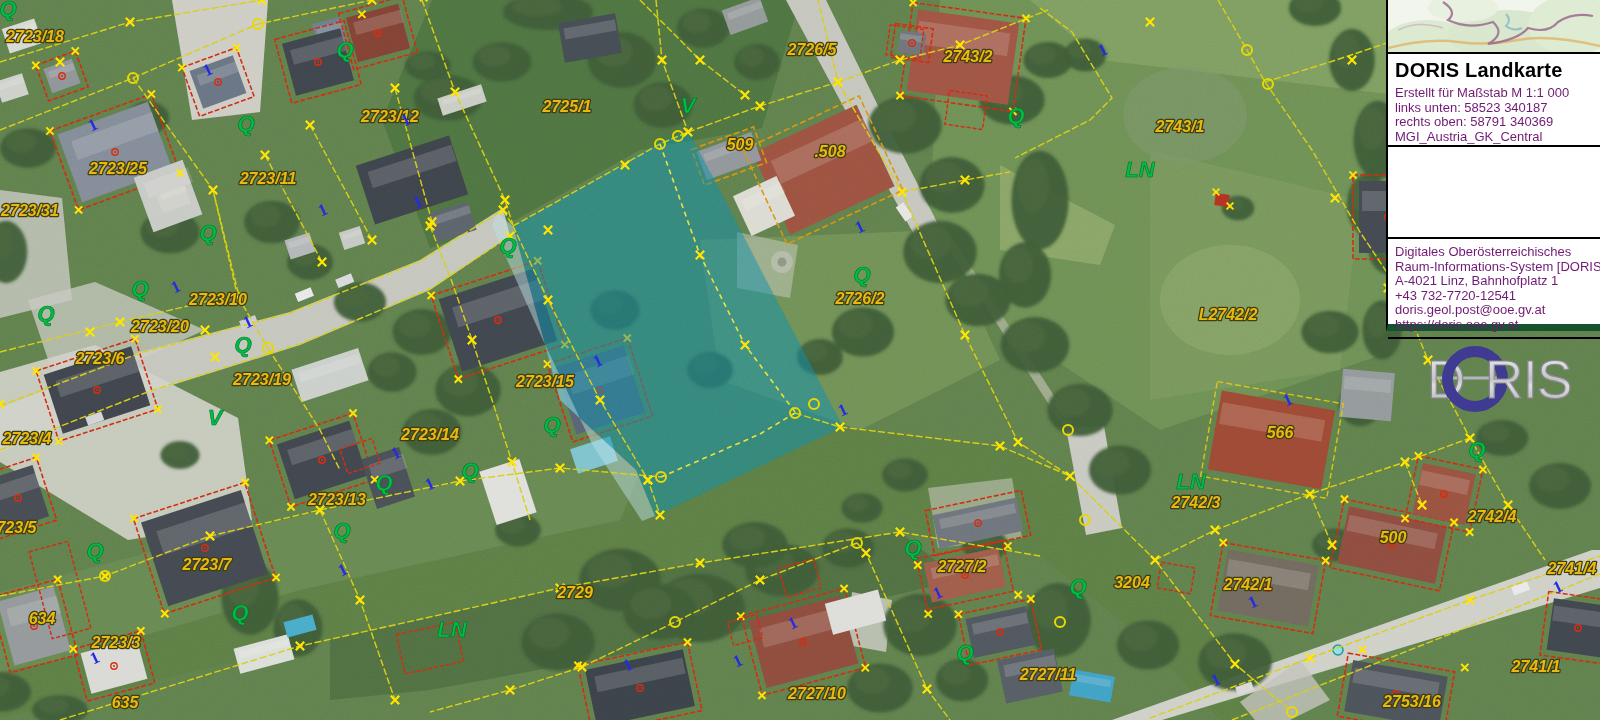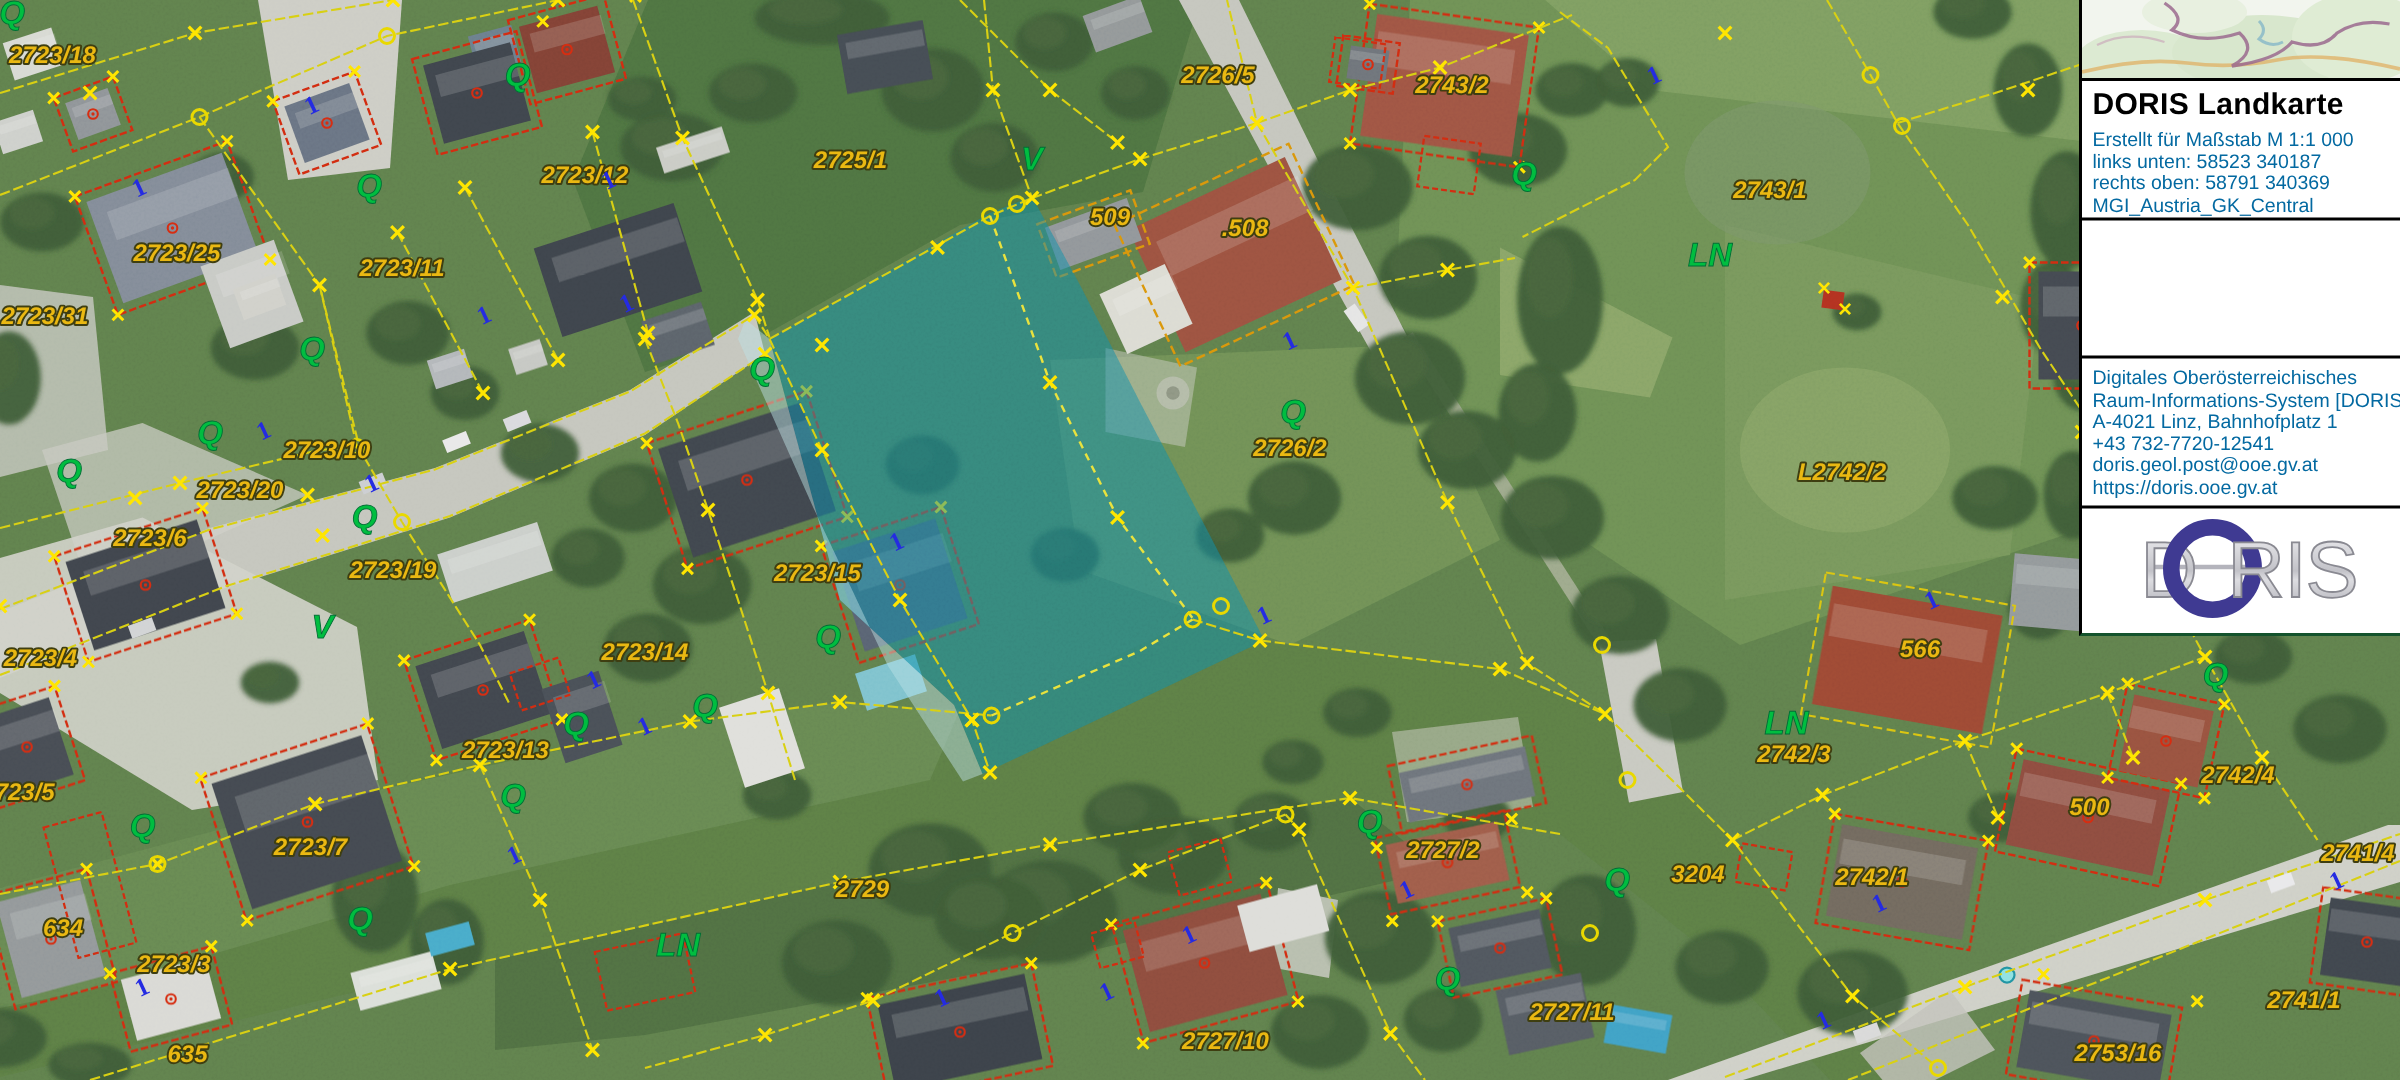--- a/index.html
+++ b/index.html
@@ -1,21 +1,21 @@
 <!DOCTYPE html>
 <html><head><meta charset="utf-8"><title>DORIS Landkarte</title>
 <style>
  html,body{margin:0;padding:0;width:1600px;height:720px;overflow:hidden;
    font-family:"Liberation Sans",sans-serif;background:#5d7c4b;}
  #map{position:absolute;left:0;top:0;width:1600px;height:720px;}
- #panel{position:absolute;left:1386px;top:0;width:214px;height:424px;background:#fff;
-   border-left:2px solid #000;border-bottom:2px solid #14532d;box-sizing:border-box;}
+ #panel{position:absolute;left:1386px;top:0;width:214px;height:331px;background:#fff;
+   border-left:2px solid #000;border-bottom:7px solid #14532d;box-sizing:border-box;}
  #thumb{position:absolute;left:0;top:0;width:212px;height:52px;border-bottom:2px solid #000;overflow:hidden;}
  .ttl{position:absolute;left:7px;top:59px;font-size:20px;font-weight:bold;color:#000;letter-spacing:0.2px;}
- .txt{position:absolute;left:7px;font-size:13px;line-height:14.5px;color:#0369a1;white-space:nowrap;}
+ .txt{position:absolute;left:7px;font-size:13px;line-height:14.5px;color:#701a75;white-space:nowrap;}
  .sep{position:absolute;left:0;width:212px;border-top:2px solid #000;}
  #logo{position:absolute;left:10px;top:344px;}
 </style></head>
 <body>
 
 <div id="map"><svg width="1600" height="720" viewBox="0 0 1600 720" xmlns="http://www.w3.org/2000/svg" font-family="Liberation Sans, sans-serif">
 <defs>
         <filter id="soft" x="-20%" y="-20%" width="140%" height="140%">
           <feGaussianBlur stdDeviation="1.6"></feGaussianBlur>
         </filter>

